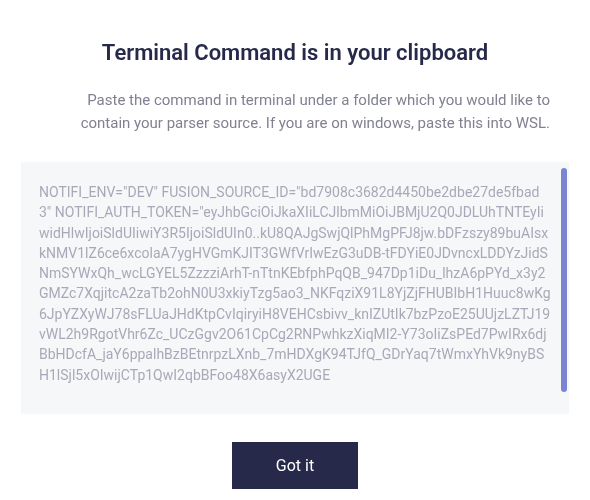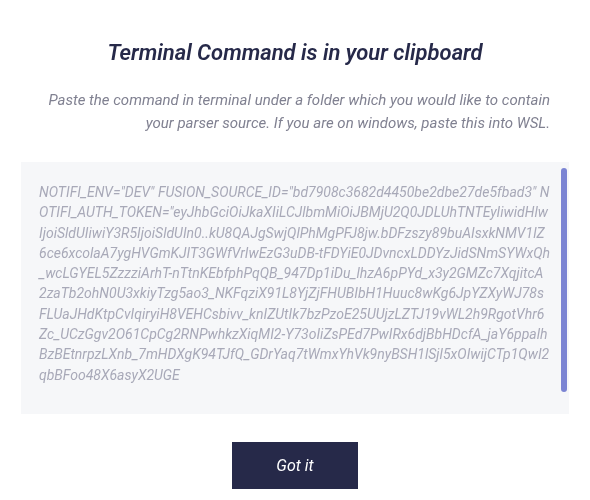--- a/index.html
+++ b/index.html
@@ -1,19 +1,18 @@
 <!DOCTYPE html>
 <html><head>
   <meta charset="utf-8">
   <style>
     * {
       margin: 0;
       padding: 0;
       box-sizing: border-box;
-      font-style: italic;
     }
     body {
       font-family: -apple-system, BlinkMacSystemFont, "Segoe UI", Roboto, sans-serif;
       width: 590px;
       height: 500px;
       background: #ffffff;
       display: flex;
       flex-direction: column;
       align-items: center;
       padding-top: 40px;

